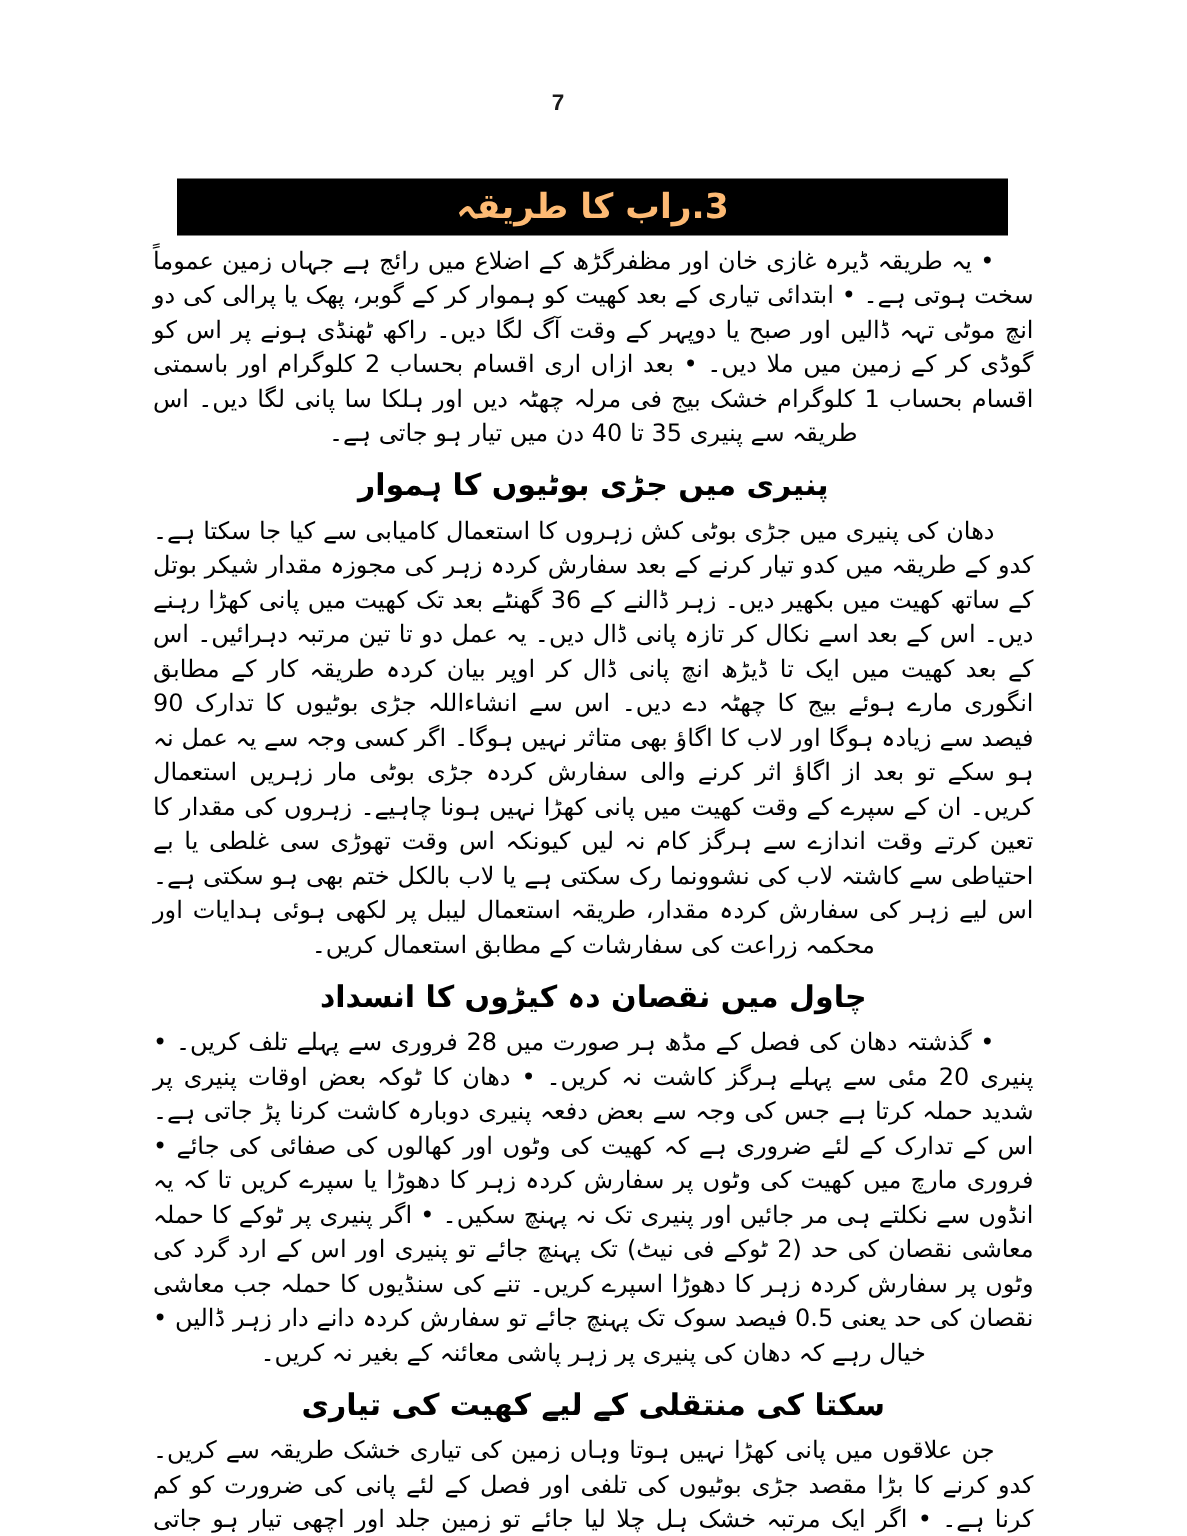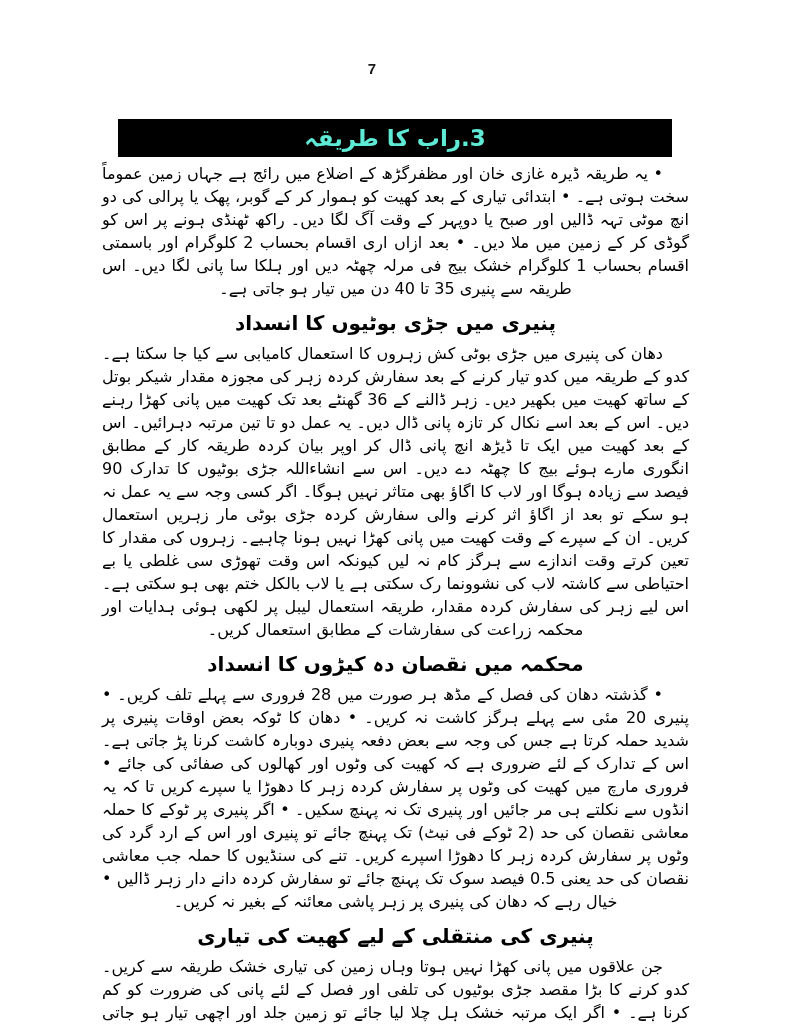--- a/index.html
+++ b/index.html
@@ -27,21 +27,21 @@
     font-family: "Liberation Sans", sans-serif;
     color: #1a1a1a;
   }
   .banner {
     position: absolute;
     top: 119px;
     left: 118px;
     width: 554px;
     height: 38px;
     background: #000000;
-    color: #5eead4;
+    color: #fdba74;
     display: flex;
     align-items: center;
     justify-content: center;
   }
   .banner-title {
     font-size: 23px;
     font-weight: bold;
     direction: rtl;
     unicode-bidi: isolate;
     line-height: 38px;
@@ -81,24 +81,24 @@
   <div class="page-number">7</div>
 
   <div class="banner">
     <span class="banner-title" lang="ur" dir="rtl">3.راب کا طریقہ</span>
   </div>
 
   <div class="content">
 
     <p class="body-text" lang="ur" dir="rtl">• یہ طریقہ ڈیرہ غازی خان اور مظفرگڑھ کے اضلاع میں رائج ہے جہاں زمین عموماً سخت ہوتی ہے۔ • ابتدائی تیاری کے بعد کھیت کو ہموار کر کے گوبر، پھک یا پرالی کی دو انچ موٹی تہہ ڈالیں اور صبح یا دوپہر کے وقت آگ لگا دیں۔ راکھ ٹھنڈی ہونے پر اس کو گوڈی کر کے زمین میں ملا دیں۔ • بعد ازاں اری اقسام بحساب 2 کلوگرام اور باسمتی اقسام بحساب 1 کلوگرام خشک بیج فی مرلہ چھٹہ دیں اور ہلکا سا پانی لگا دیں۔ اس طریقہ سے پنیری 35 تا 40 دن میں تیار ہو جاتی ہے۔</p>
 
-    <h2 class="section-heading" lang="ur" dir="rtl">پنیری میں جڑی بوٹیوں کا انسداد</h2>
+    <h2 class="section-heading" lang="ur" dir="rtl">پنیری میں جڑی بوٹیوں کا ہموار</h2>
     <p class="body-text" lang="ur" dir="rtl">دھان کی پنیری میں جڑی بوٹی کش زہروں کا استعمال کامیابی سے کیا جا سکتا ہے۔ کدو کے طریقہ میں کدو تیار کرنے کے بعد سفارش کردہ زہر کی مجوزہ مقدار شیکر بوتل کے ساتھ کھیت میں بکھیر دیں۔ زہر ڈالنے کے 36 گھنٹے بعد تک کھیت میں پانی کھڑا رہنے دیں۔ اس کے بعد اسے نکال کر تازہ پانی ڈال دیں۔ یہ عمل دو تا تین مرتبہ دہرائیں۔ اس کے بعد کھیت میں ایک تا ڈیڑھ انچ پانی ڈال کر اوپر بیان کردہ طریقہ کار کے مطابق انگوری مارے ہوئے بیج کا چھٹہ دے دیں۔ اس سے انشاءاللہ جڑی بوٹیوں کا تدارک 90 فیصد سے زیادہ ہوگا اور لاب کا اگاؤ بھی متاثر نہیں ہوگا۔ اگر کسی وجہ سے یہ عمل نہ ہو سکے تو بعد از اگاؤ اثر کرنے والی سفارش کردہ جڑی بوٹی مار زہریں استعمال کریں۔ ان کے سپرے کے وقت کھیت میں پانی کھڑا نہیں ہونا چاہیے۔ زہروں کی مقدار کا تعین کرتے وقت اندازے سے ہرگز کام نہ لیں کیونکہ اس وقت تھوڑی سی غلطی یا بے احتیاطی سے کاشتہ لاب کی نشوونما رک سکتی ہے یا لاب بالکل ختم بھی ہو سکتی ہے۔ اس لیے زہر کی سفارش کردہ مقدار، طریقہ استعمال لیبل پر لکھی ہوئی ہدایات اور محکمہ زراعت کی سفارشات کے مطابق استعمال کریں۔</p>
 
-    <h2 class="section-heading" lang="ur" dir="rtl">محکمہ میں نقصان دہ کیڑوں کا انسداد</h2>
+    <h2 class="section-heading" lang="ur" dir="rtl">چاول میں نقصان دہ کیڑوں کا انسداد</h2>
     <p class="body-text" lang="ur" dir="rtl">• گذشتہ دھان کی فصل کے مڈھ ہر صورت میں 28 فروری سے پہلے تلف کریں۔ • پنیری 20 مئی سے پہلے ہرگز کاشت نہ کریں۔ • دھان کا ٹوکہ بعض اوقات پنیری پر شدید حملہ کرتا ہے جس کی وجہ سے بعض دفعہ پنیری دوبارہ کاشت کرنا پڑ جاتی ہے۔ اس کے تدارک کے لئے ضروری ہے کہ کھیت کی وٹوں اور کھالوں کی صفائی کی جائے • فروری مارچ میں کھیت کی وٹوں پر سفارش کردہ زہر کا دھوڑا یا سپرے کریں تا کہ یہ انڈوں سے نکلتے ہی مر جائیں اور پنیری تک نہ پہنچ سکیں۔ • اگر پنیری پر ٹوکے کا حملہ معاشی نقصان کی حد (2 ٹوکے فی نیٹ) تک پہنچ جائے تو پنیری اور اس کے ارد گرد کی وٹوں پر سفارش کردہ زہر کا دھوڑا اسپرے کریں۔ تنے کی سنڈیوں کا حملہ جب معاشی نقصان کی حد یعنی 0.5 فیصد سوک تک پہنچ جائے تو سفارش کردہ دانے دار زہر ڈالیں • خیال رہے کہ دھان کی پنیری پر زہر پاشی معائنہ کے بغیر نہ کریں۔</p>
 
-    <h2 class="section-heading" lang="ur" dir="rtl">پنیری کی منتقلی کے لیے کھیت کی تیاری</h2>
+    <h2 class="section-heading" lang="ur" dir="rtl">سکتا کی منتقلی کے لیے کھیت کی تیاری</h2>
     <p class="body-text" lang="ur" dir="rtl">جن علاقوں میں پانی کھڑا نہیں ہوتا وہاں زمین کی تیاری خشک طریقہ سے کریں۔ کدو کرنے کا بڑا مقصد جڑی بوٹیوں کی تلفی اور فصل کے لئے پانی کی ضرورت کو کم کرنا ہے۔ • اگر ایک مرتبہ خشک ہل چلا لیا جائے تو زمین جلد اور اچھی تیار ہو جاتی ہے۔ • چاول کی بہتر کوالٹی اور اچھی پیداوار کیلئے کھیت میں پنیری منتقل کرنے سے دس تا پندرہ دن پہلے پانی کھڑا رکھیں اور پھر کدو کریں۔ پانی کی کمی کی صورت میں 7 دن تک اور شدید کمی کی صورت میں کم از کم تین دن تک پانی کھڑا رکھیں اور ہل و سہاگہ چلا کر کھیت کو اچھی طرح تیار کریں اور اگلے دن پنیری منتقل کریں۔ آخری سہاگے کے نیچے کھاد کی سفارش کردہ مقدار بھی ڈال دیں۔ • کلر سے پاک وہ علاقے جہاں بھاری چکنی زمین اور وافر پانی دستیاب ہو وہاں کدو کرنے سے پہلے ایک دفعہ مٹی پلٹنے والا ہل (راجہ ہل) چلا کر کدو کریں۔ اس سے دھان کی پیداوار میں خاطر خواہ اضافہ ہوتا ہے</p>
 
   </div>
 
 </div>
 
 </body></html>

